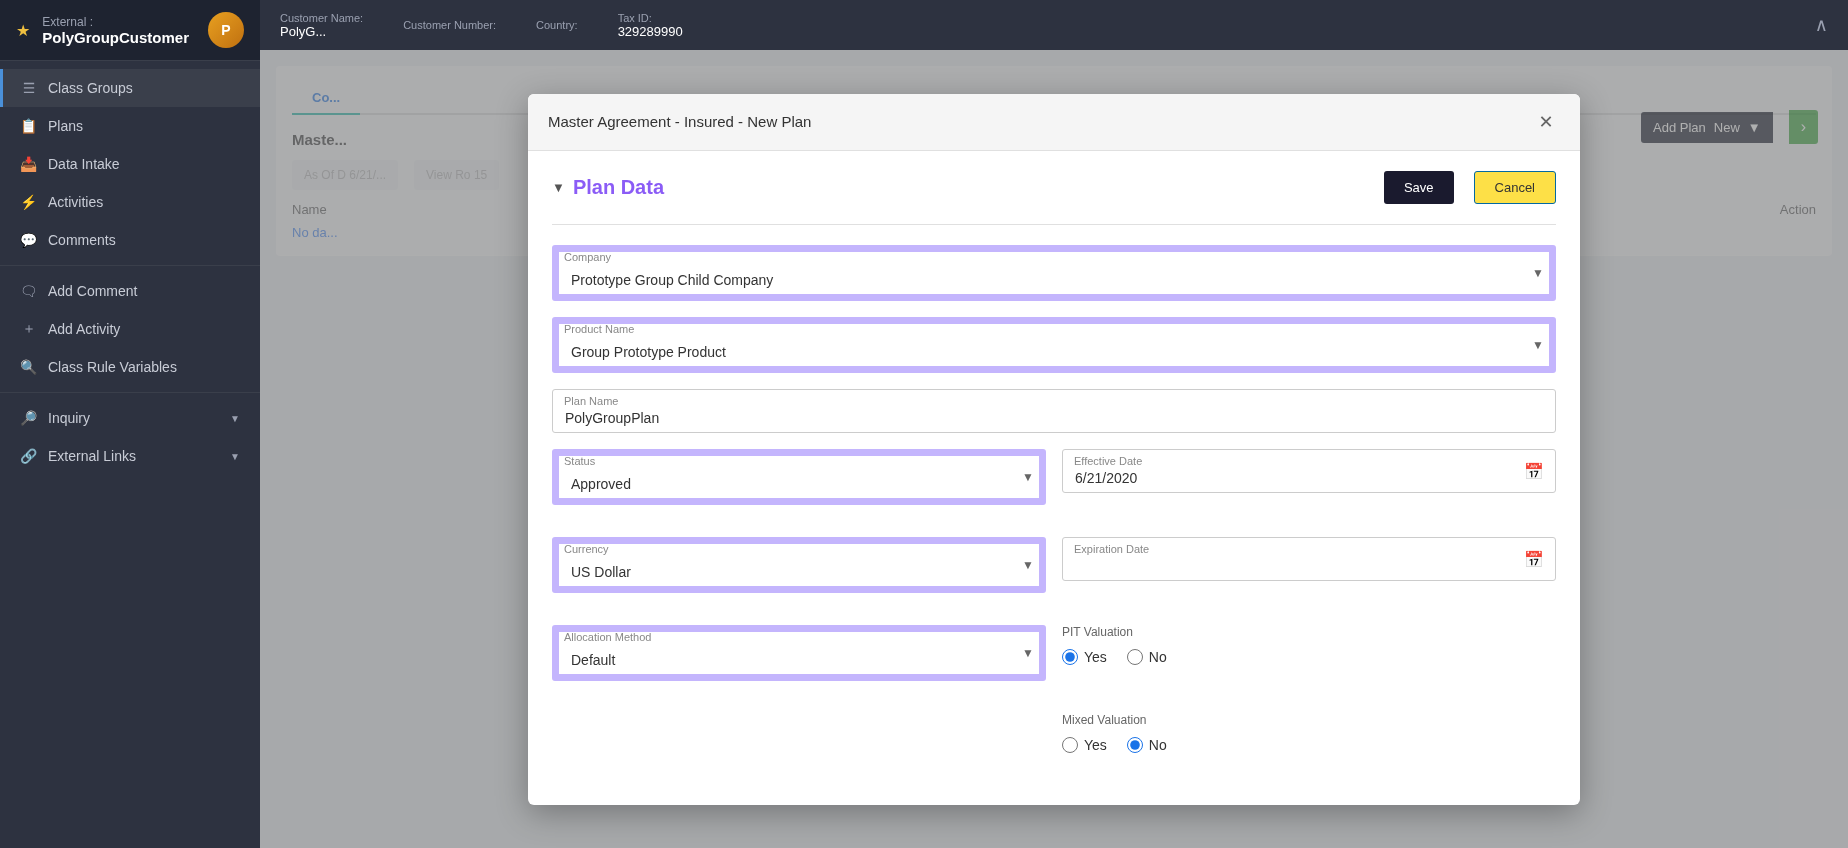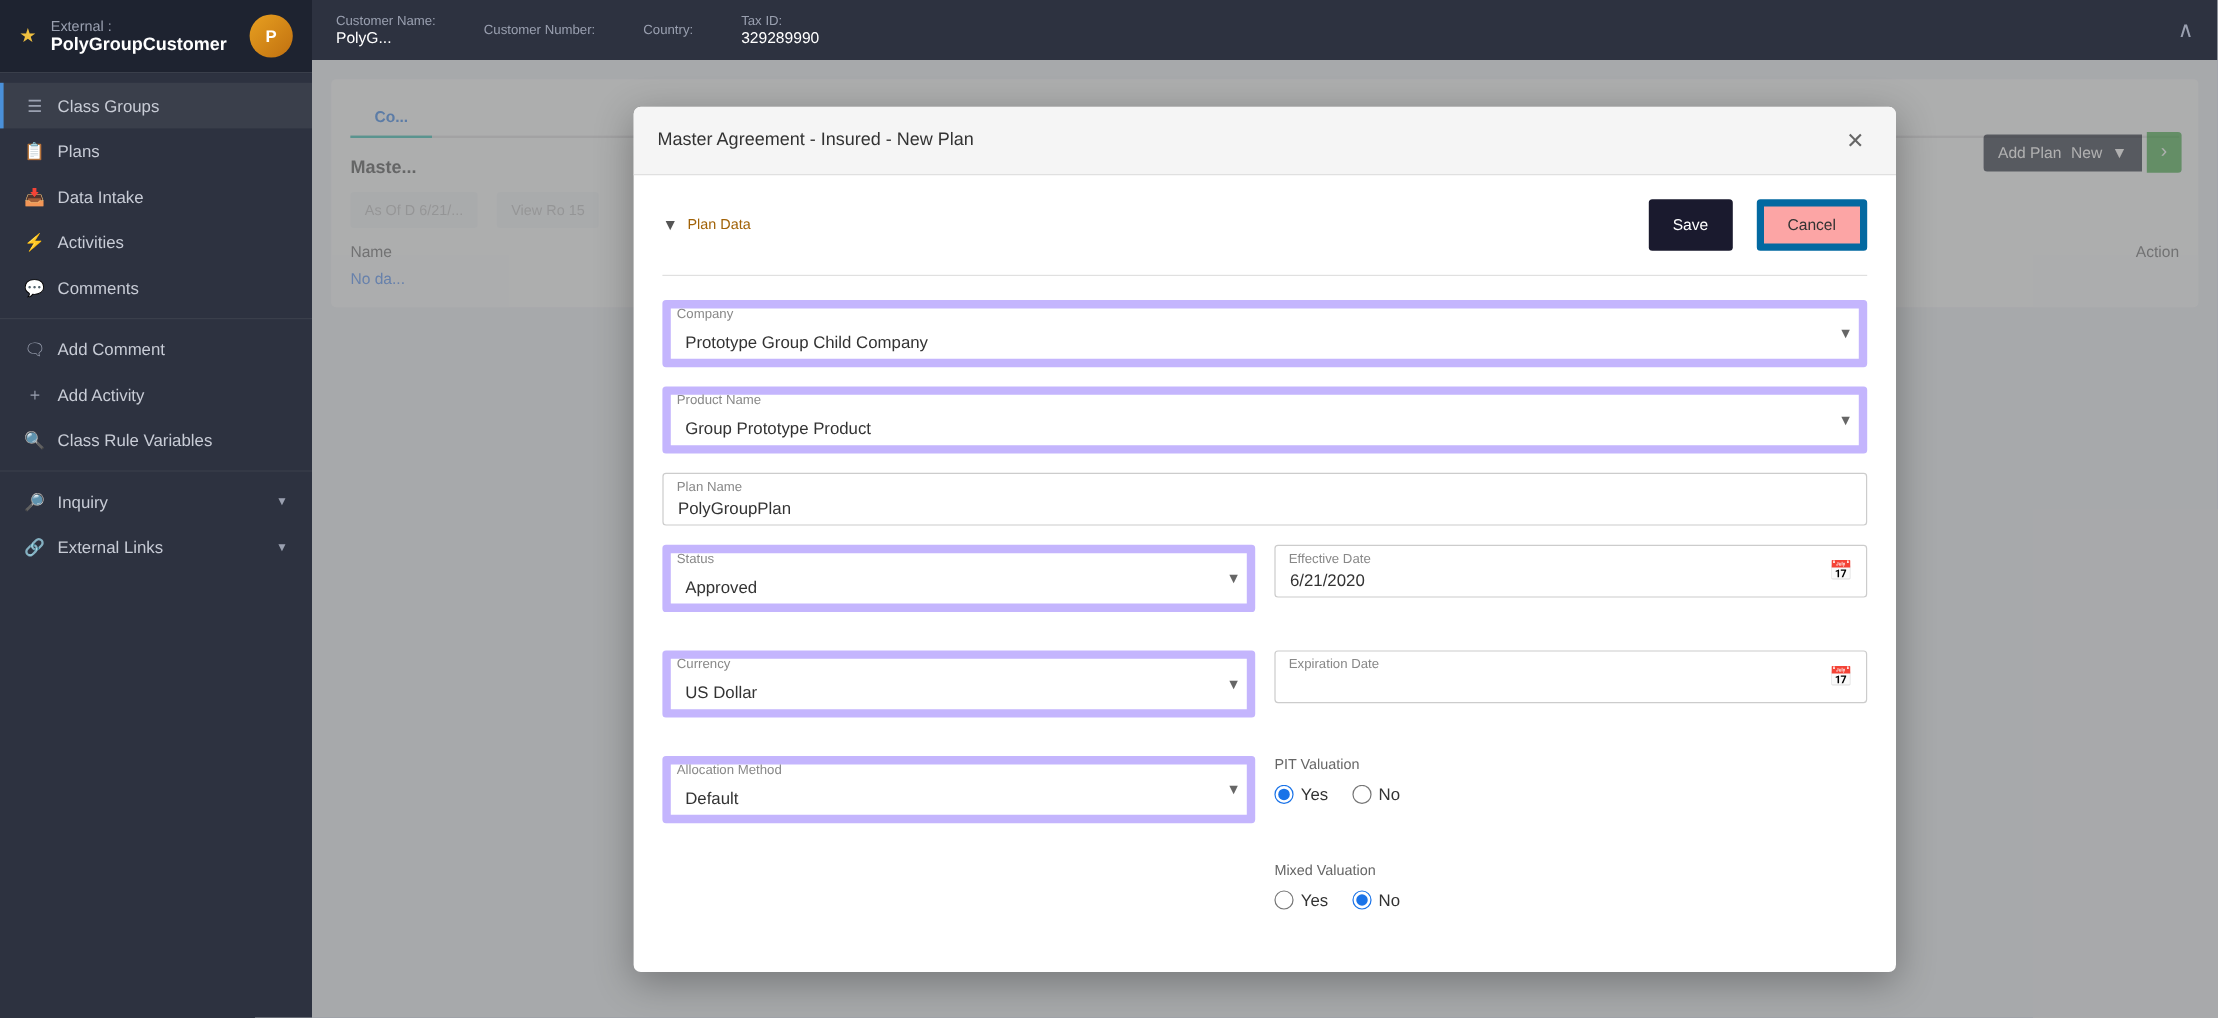--- a/index.html
+++ b/index.html
@@ -186,21 +186,21 @@
       margin-bottom: -2px;
     }
 
     
     .add-plan-area {
       position: absolute;
       top: 60px;
       right: 30px;
       display: flex;
       align-items: center;
-      gap: 4px;
+      gap: 16px;
       opacity: 0.6;
     }
     .add-plan-select {
       background: #2d3240;
       color: white;
       border: none;
       padding: 8px 12px;
       font-size: 13px;
       border-radius: 3px 0 0 3px;
       display: flex;
@@ -285,41 +285,41 @@
       display: flex;
       align-items: center;
       gap: 8px;
     }
     .section-chevron {
       color: #555;
       font-size: 13px;
       cursor: pointer;
     }
     .section-title {
-      font-size: 12px;
-      font-weight: 400;
-      color: #a16207;
+      font-size: 20px;
+      font-weight: 700;
+      color: #8b5cf6;
     }
     .section-actions {
       display: flex;
       gap: 20px;
     }
     .btn-save {
       background: #1a1a2e;
       color: white;
       border: none;
       padding: 8px 20px;
       border-radius: 3px;
       font-size: 13px;
       cursor: pointer;
     }
     .btn-cancel {
-      background: #fca5a5;
+      background: #fde047;
       color: #333;
-      border: 6px solid #0369a1;
+      border: 1px solid #0369a1;
       padding: 8px 20px;
       border-radius: 3px;
       font-size: 13px;
       cursor: pointer;
     }
 
     
     .modal-divider {
       height: 1px;
       background: #e0e0e0;

